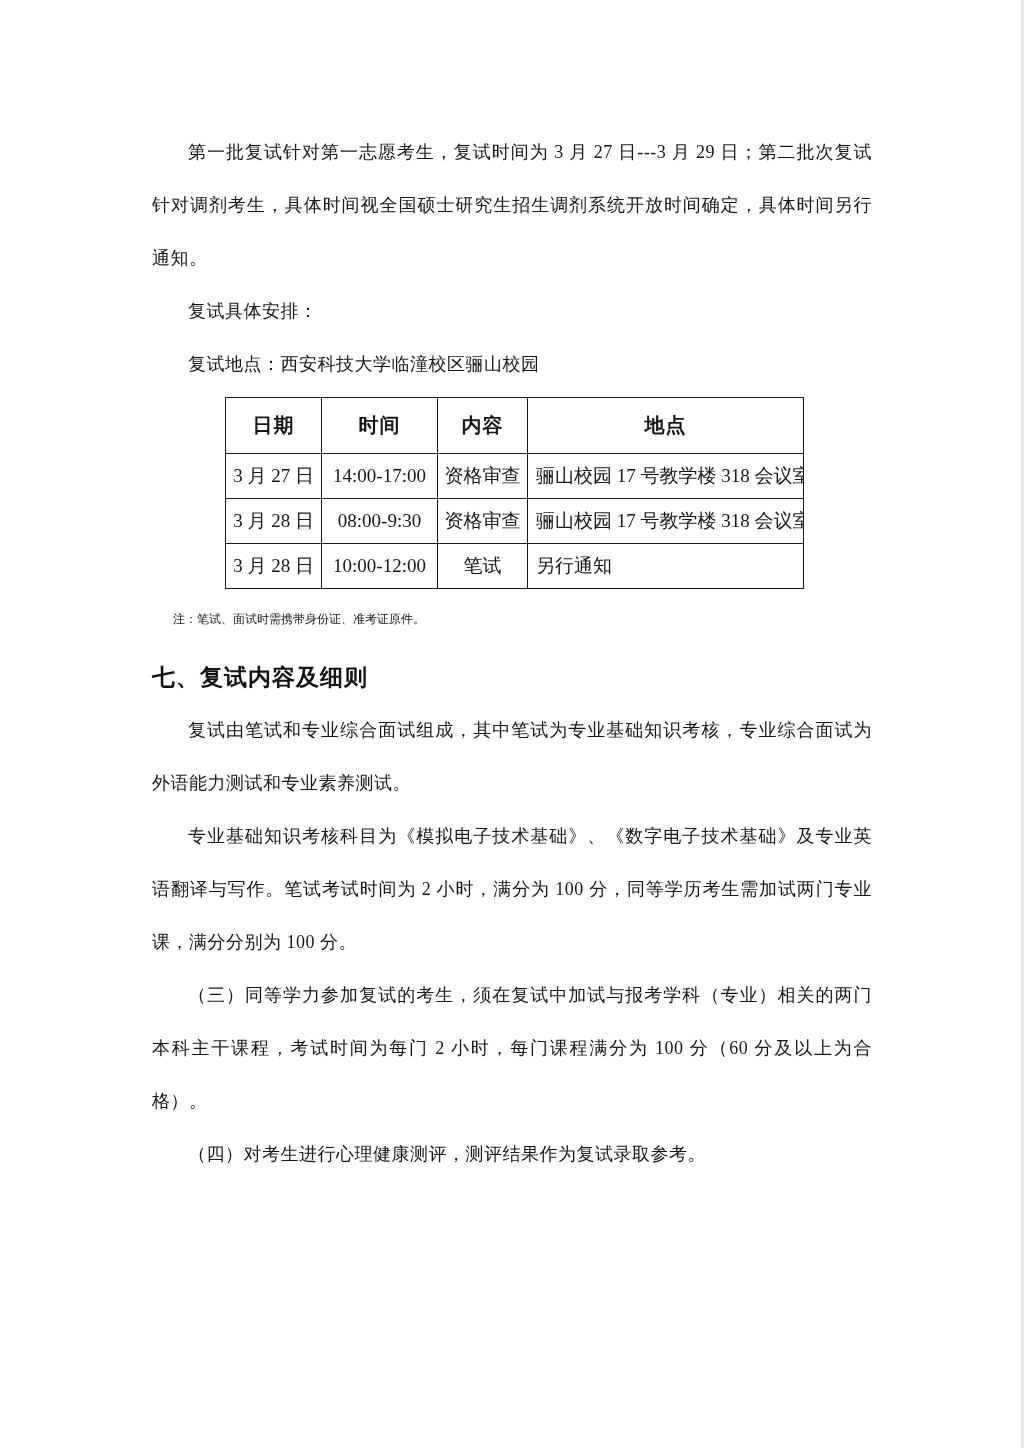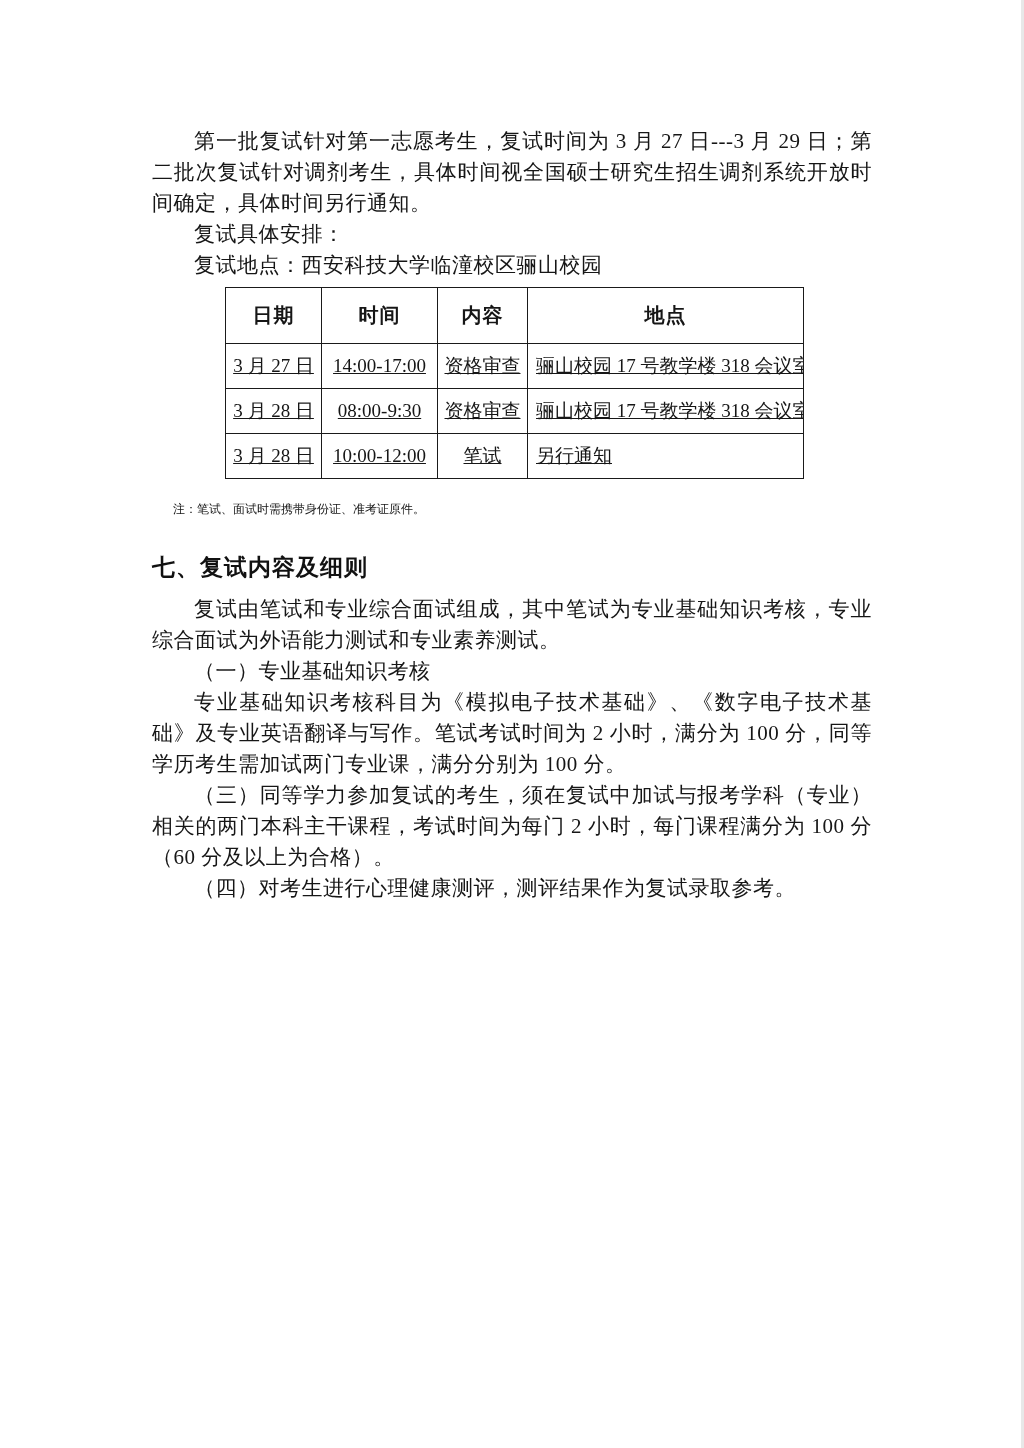--- a/index.html
+++ b/index.html
@@ -31,22 +31,22 @@
     font-weight: bold;
     color: #111;
     margin: 0 0 10px 0;
     line-height: 34px;
     letter-spacing: 1px;
   }
   h1.sec-heading.second {
     margin-top: 26px;
   }
   p.body-par {
-    font-size: 21px;
-    line-height: 31px;
+    font-size: 18px;
+    line-height: 53px;
     margin: 0;
     text-align: justify;
     text-indent: 2em;
     letter-spacing: 0.5px;
   }
   p.no-justify { text-align: left; }
   table.schedule {
     border-collapse: collapse;
     margin: 6px 0 0 73px;
     table-layout: fixed;
@@ -65,21 +65,20 @@
     padding: 14px 0;
     letter-spacing: 1px;
   }
   table.schedule td {
     height: 29px;
     line-height: 26px;
     padding: 9px 0;
     text-align: center;
     white-space: nowrap;
     overflow: hidden;
-    text-decoration: underline;
   }
   table.schedule td.c3 {
     text-align: left;
     padding-left: 8px;
   }
   col.col-date { width: 96px; }
   col.col-time { width: 116px; }
   col.col-content { width: 90px; }
   col.col-place { width: 276px; }
   p.table-note {
@@ -135,18 +134,17 @@
           <td class="c3">另行通知</td>
         </tr>
       </tbody>
   </table>
 
   <p class="table-note">注：笔试、面试时需携带身份证、准考证原件。</p>
 
   <h1 class="sec-heading second">七、复试内容及细则</h1>
 
   <p class="body-par">复试由笔试和专业综合面试组成，其中笔试为专业基础知识考核，专业综合面试为外语能力测试和专业素养测试。</p>
-  <p class="body-par no-justify">（一）专业基础知识考核</p>
   <p class="body-par">专业基础知识考核科目为《模拟电子技术基础》、《数字电子技术基础》及专业英语翻译与写作。笔试考试时间为 2 小时，满分为 100 分，同等学历考生需加试两门专业课，满分分别为 100 分。</p>
   <p class="body-par">（三）同等学力参加复试的考生，须在复试中加试与报考学科（专业）相关的两门本科主干课程，考试时间为每门 2 小时，每门课程满分为 100 分（60 分及以上为合格）。</p>
   <p class="body-par no-justify">（四）对考生进行心理健康测评，测评结果作为复试录取参考。</p>
 
 </div>
 
 </body></html>

